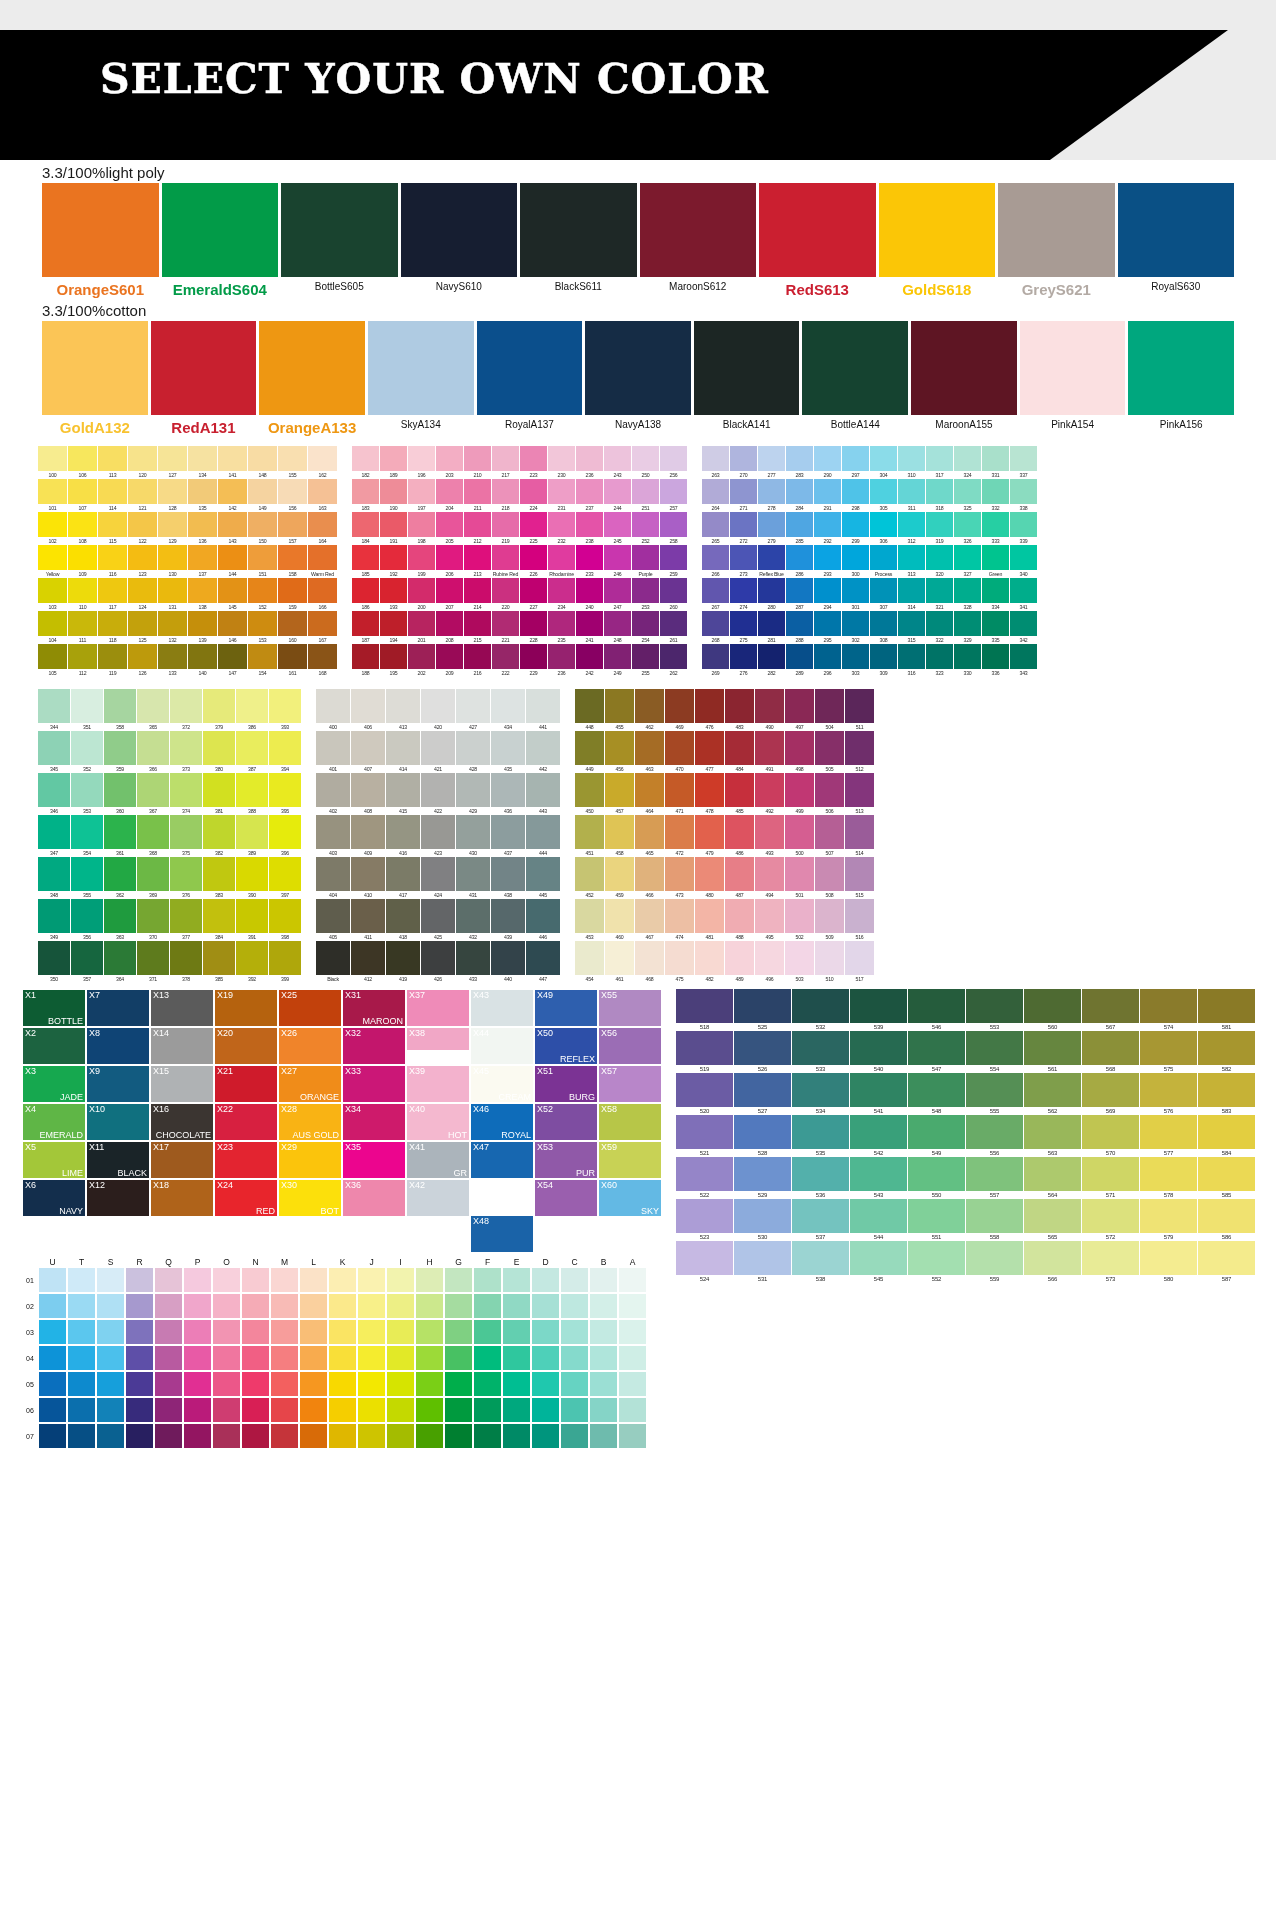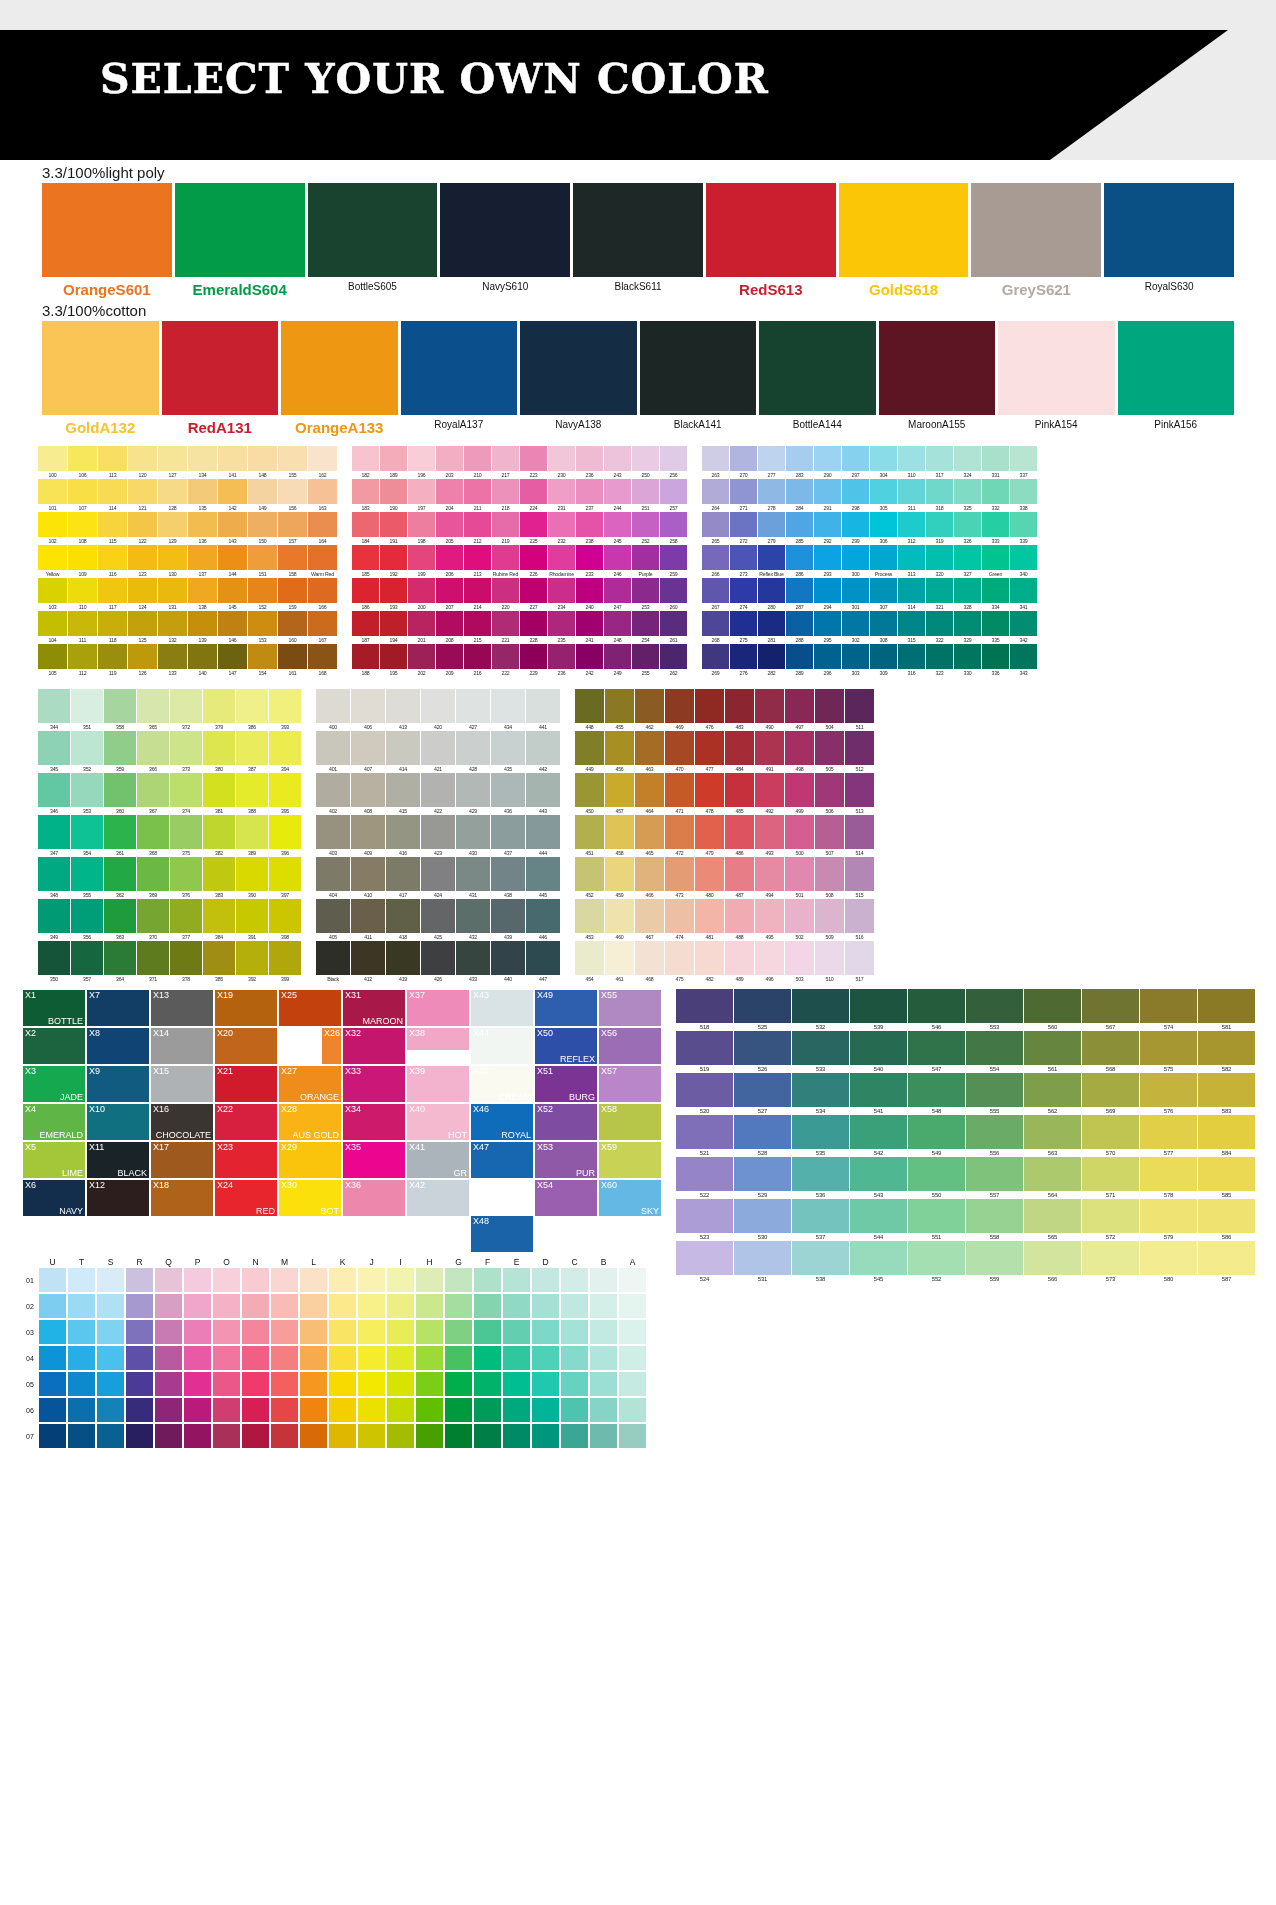--- a/index.html
+++ b/index.html
@@ -122,20 +122,24 @@
       </div>
       <div class="sw-cell">
         <div class="sw-chip" style="background: rgb(22, 30, 49);"></div>
         <div class="sw-label" style="color: rgb(17, 17, 17); font-size: 10px; font-weight: 400;">NavyS610</div>
       </div>
       <div class="sw-cell">
         <div class="sw-chip" style="background: rgb(30, 40, 38);"></div>
         <div class="sw-label" style="color: rgb(17, 17, 17); font-size: 10px; font-weight: 400;">BlackS611</div>
       </div>
       <div class="sw-cell">
+        <div class="sw-chip" style="background: rgb(124, 26, 45);"></div>
+        <div class="sw-label" style="color: rgb(17, 17, 17); font-size: 10px; font-weight: 400;">MaroonS612</div>
+      </div>
+      <div class="sw-cell">
         <div class="sw-chip" style="background: rgb(203, 31, 48);"></div>
         <div class="sw-label" style="color: rgb(203, 31, 48); font-size: 15px; font-weight: 600;">RedS613</div>
       </div>
       <div class="sw-cell">
         <div class="sw-chip" style="background: rgb(251, 198, 6);"></div>
         <div class="sw-label" style="color: rgb(251, 198, 6); font-size: 15px; font-weight: 600;">GoldS618</div>
       </div>
       <div class="sw-cell">
         <div class="sw-chip" style="background: rgb(168, 155, 148);"></div>
         <div class="sw-label" style="color: rgb(179, 170, 164); font-size: 15px; font-weight: 600;">GreyS621</div>
@@ -154,20 +158,24 @@
         <div class="sw-chip" style="background: rgb(251, 197, 86);"></div>
         <div class="sw-label" style="color: rgb(248, 194, 47); font-size: 15px; font-weight: 600;">GoldA132</div>
       </div>
       <div class="sw-cell">
         <div class="sw-chip" style="background: rgb(200, 32, 47);"></div>
         <div class="sw-label" style="color: rgb(200, 32, 47); font-size: 15px; font-weight: 600;">RedA131</div>
       </div>
       <div class="sw-cell">
         <div class="sw-chip" style="background: rgb(238, 151, 18);"></div>
         <div class="sw-label" style="color: rgb(238, 151, 18); font-size: 15px; font-weight: 600;">OrangeA133</div>
+      </div>
+      <div class="sw-cell">
+        <div class="sw-chip" style="background: rgb(175, 203, 226);"></div>
+        <div class="sw-label" style="color: rgb(17, 17, 17); font-size: 10px; font-weight: 400;">SkyA134</div>
       </div>
       <div class="sw-cell">
         <div class="sw-chip" style="background: rgb(11, 79, 140);"></div>
         <div class="sw-label" style="color: rgb(17, 17, 17); font-size: 10px; font-weight: 400;">RoyalA137</div>
       </div>
       <div class="sw-cell">
         <div class="sw-chip" style="background: rgb(21, 44, 69);"></div>
         <div class="sw-label" style="color: rgb(17, 17, 17); font-size: 10px; font-weight: 400;">NavyA138</div>
       </div>
       <div class="sw-cell">
@@ -1331,21 +1339,21 @@
           </div>
           <div class="xcell" style="height: 38px; background: rgb(15, 68, 117);">
             <span class="xcode">X8</span>
           </div>
           <div class="xcell" style="height: 38px; background: rgb(155, 155, 155);">
             <span class="xcode">X14</span>
           </div>
           <div class="xcell" style="height: 38px; background: rgb(192, 101, 26);">
             <span class="xcode">X20</span>
           </div>
-          <div class="xcell" style="height: 38px; background: rgb(240, 132, 42); margin-left: 43px;">
+          <div class="xcell" style="height: 38px; background: rgb(240, 132, 42);">
             <span class="xcode">X26</span>
           </div>
           <div class="xcell" style="height: 38px; background: rgb(195, 22, 108);">
             <span class="xcode">X32</span>
           </div>
           <div class="xcell" style="height: 24px; background: rgb(241, 167, 198);">
             <span class="xcode">X38</span>
           </div>
           <div class="xcell" style="height: 38px; background: rgb(242, 246, 242);">
             <span class="xcode">X44</span>

